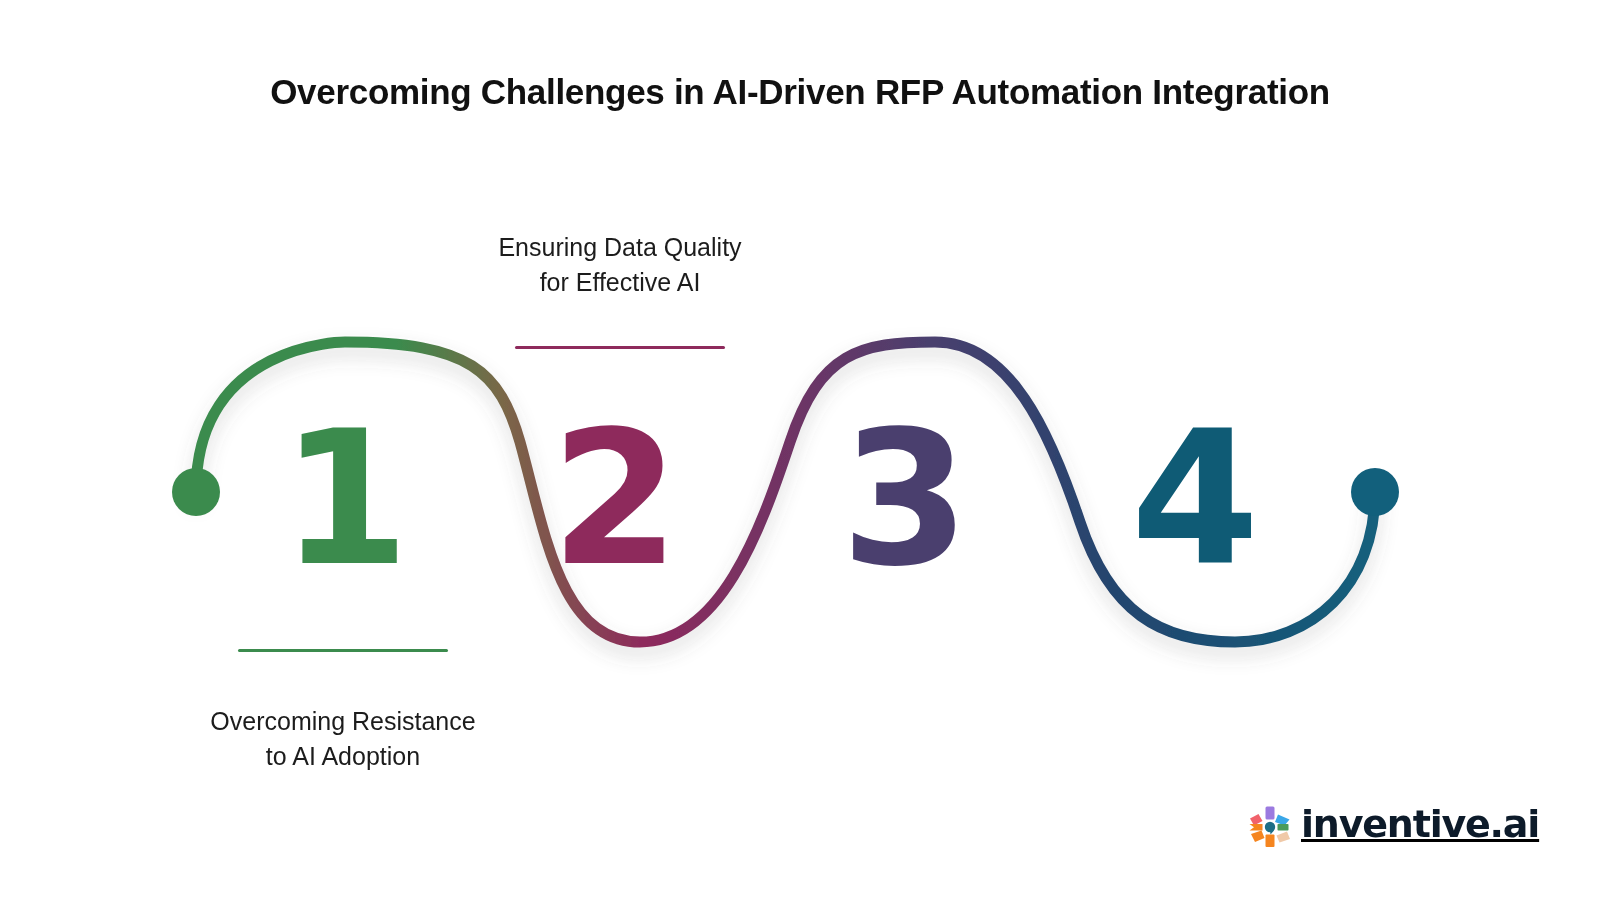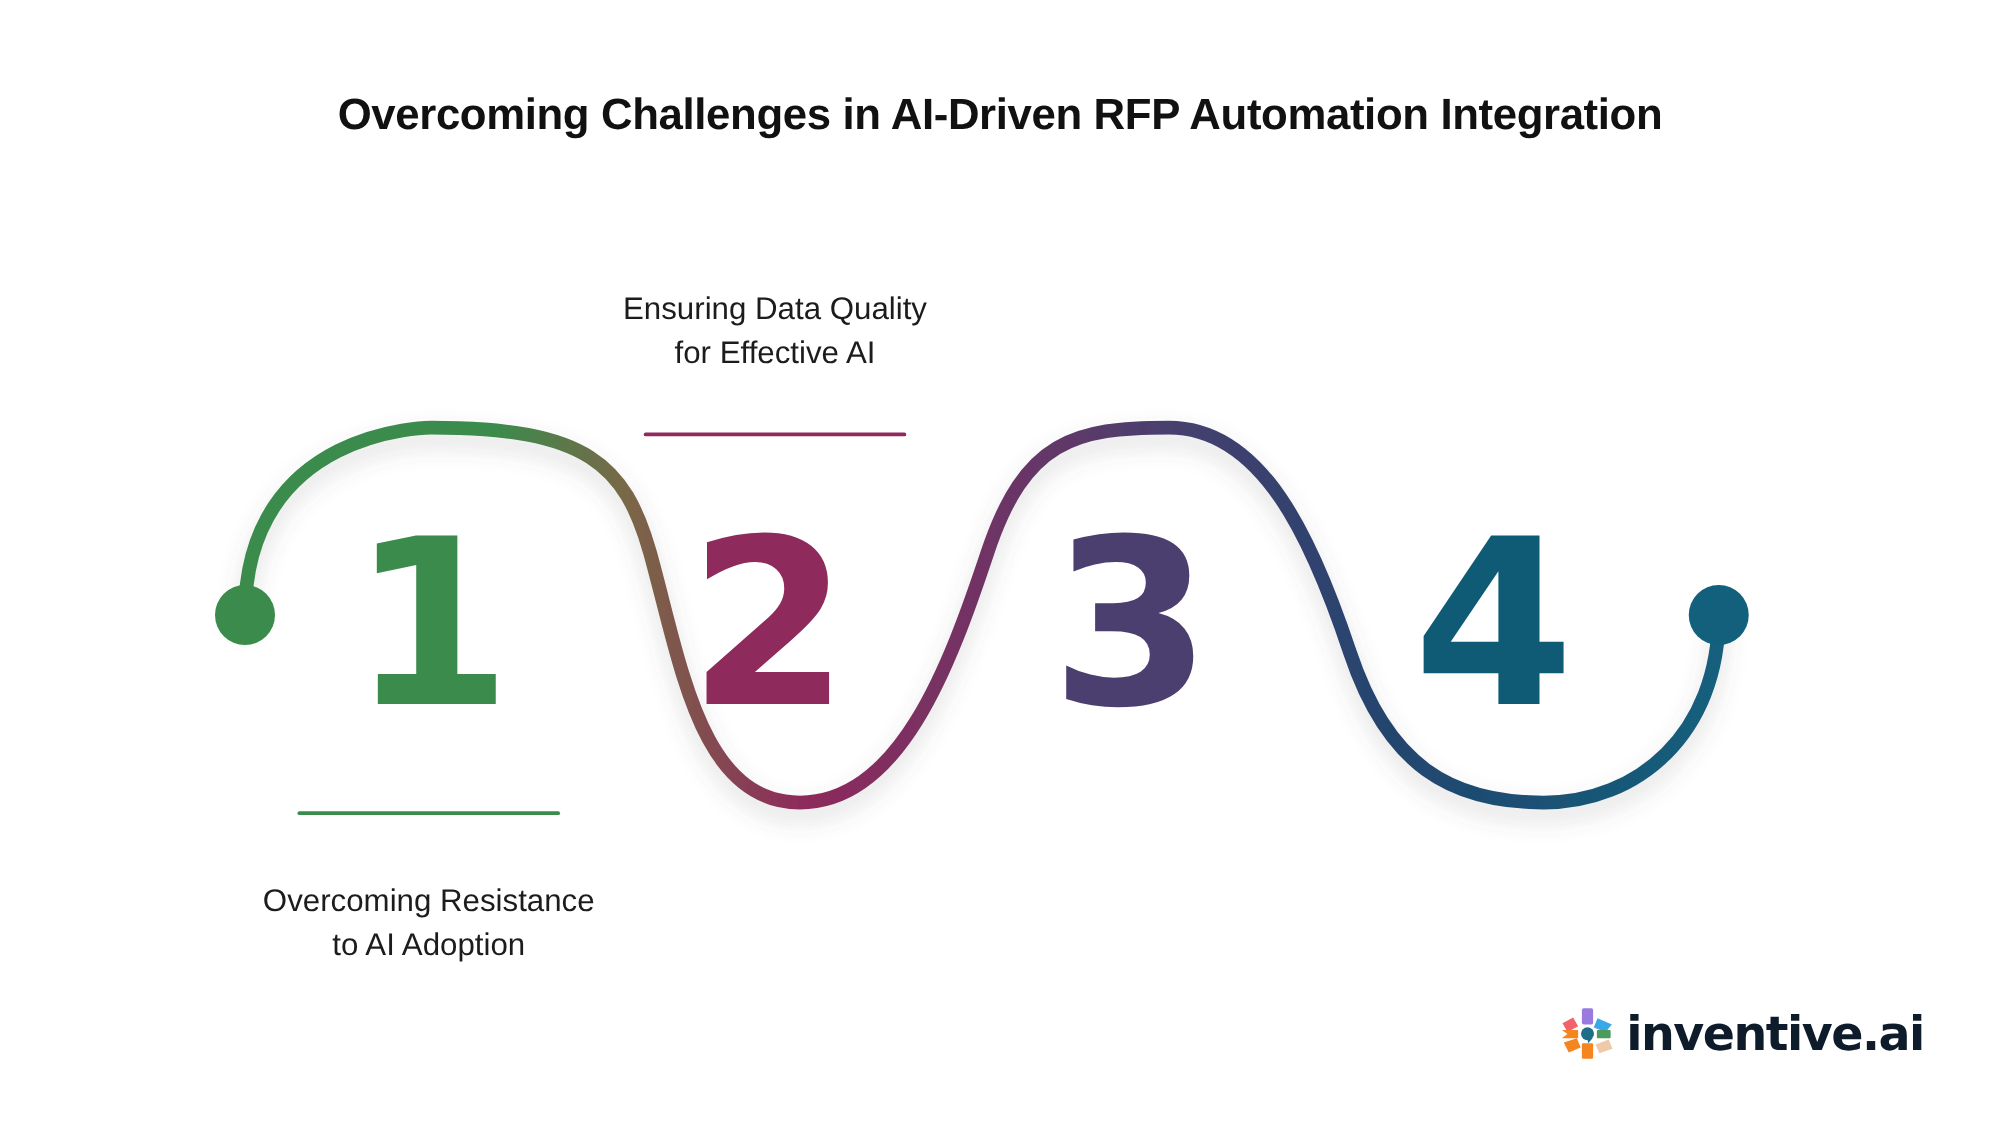--- a/index.html
+++ b/index.html
@@ -70,21 +70,21 @@
   .step3{left:770px;top:617px;}
   .step3 .rule{background:#4a3f6e;margin-bottom:52px;}
   
   .step4{left:1042px;top:218px;}
   .step4 .rule{background:#10647d;margin-top:47px;}
 
   
   .logo{
     position:absolute;
     left:1248px;top:793px;
-    display:flex;align-items:center;gap:9px;
+    display:flex;align-items:flex-start;gap:9px;text-decoration:underline;
   }
   .logo-mark{
     width:44px;height:44px;
     position:relative;
     flex:0 0 auto;
   }
   .logo-text{
     font-size:38px;
     font-weight:bold;
     color:#0d1b2a;

